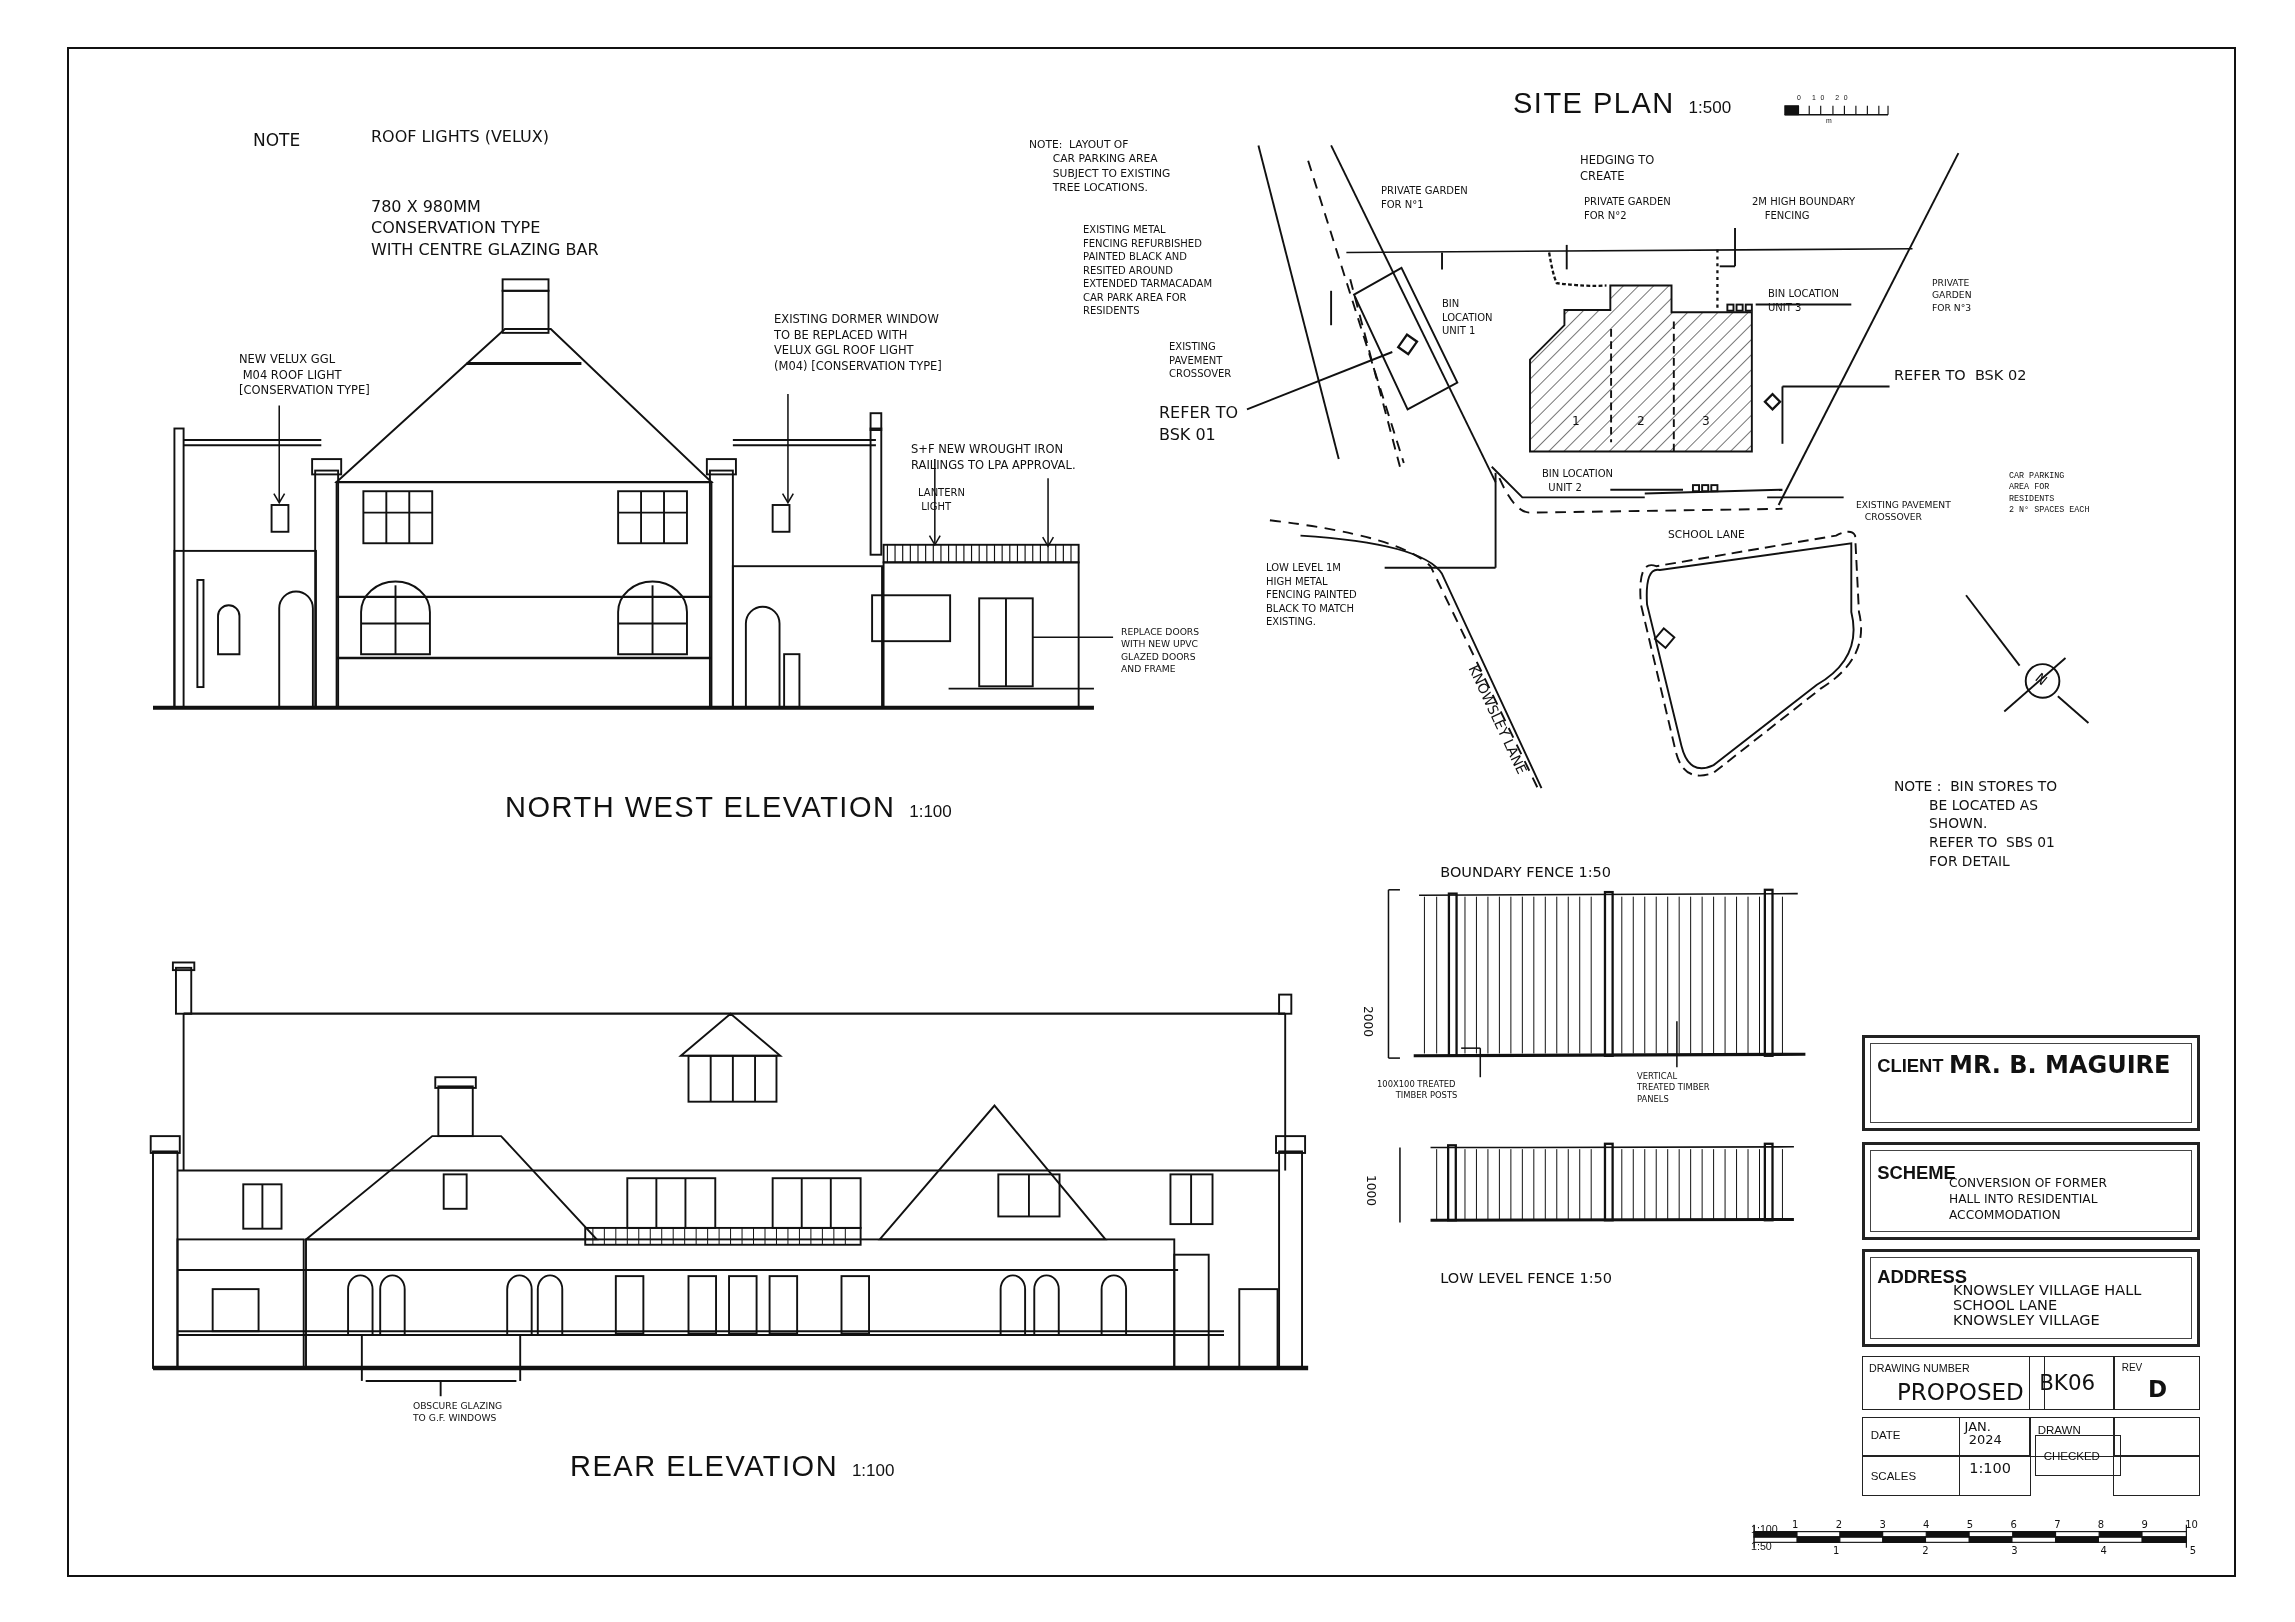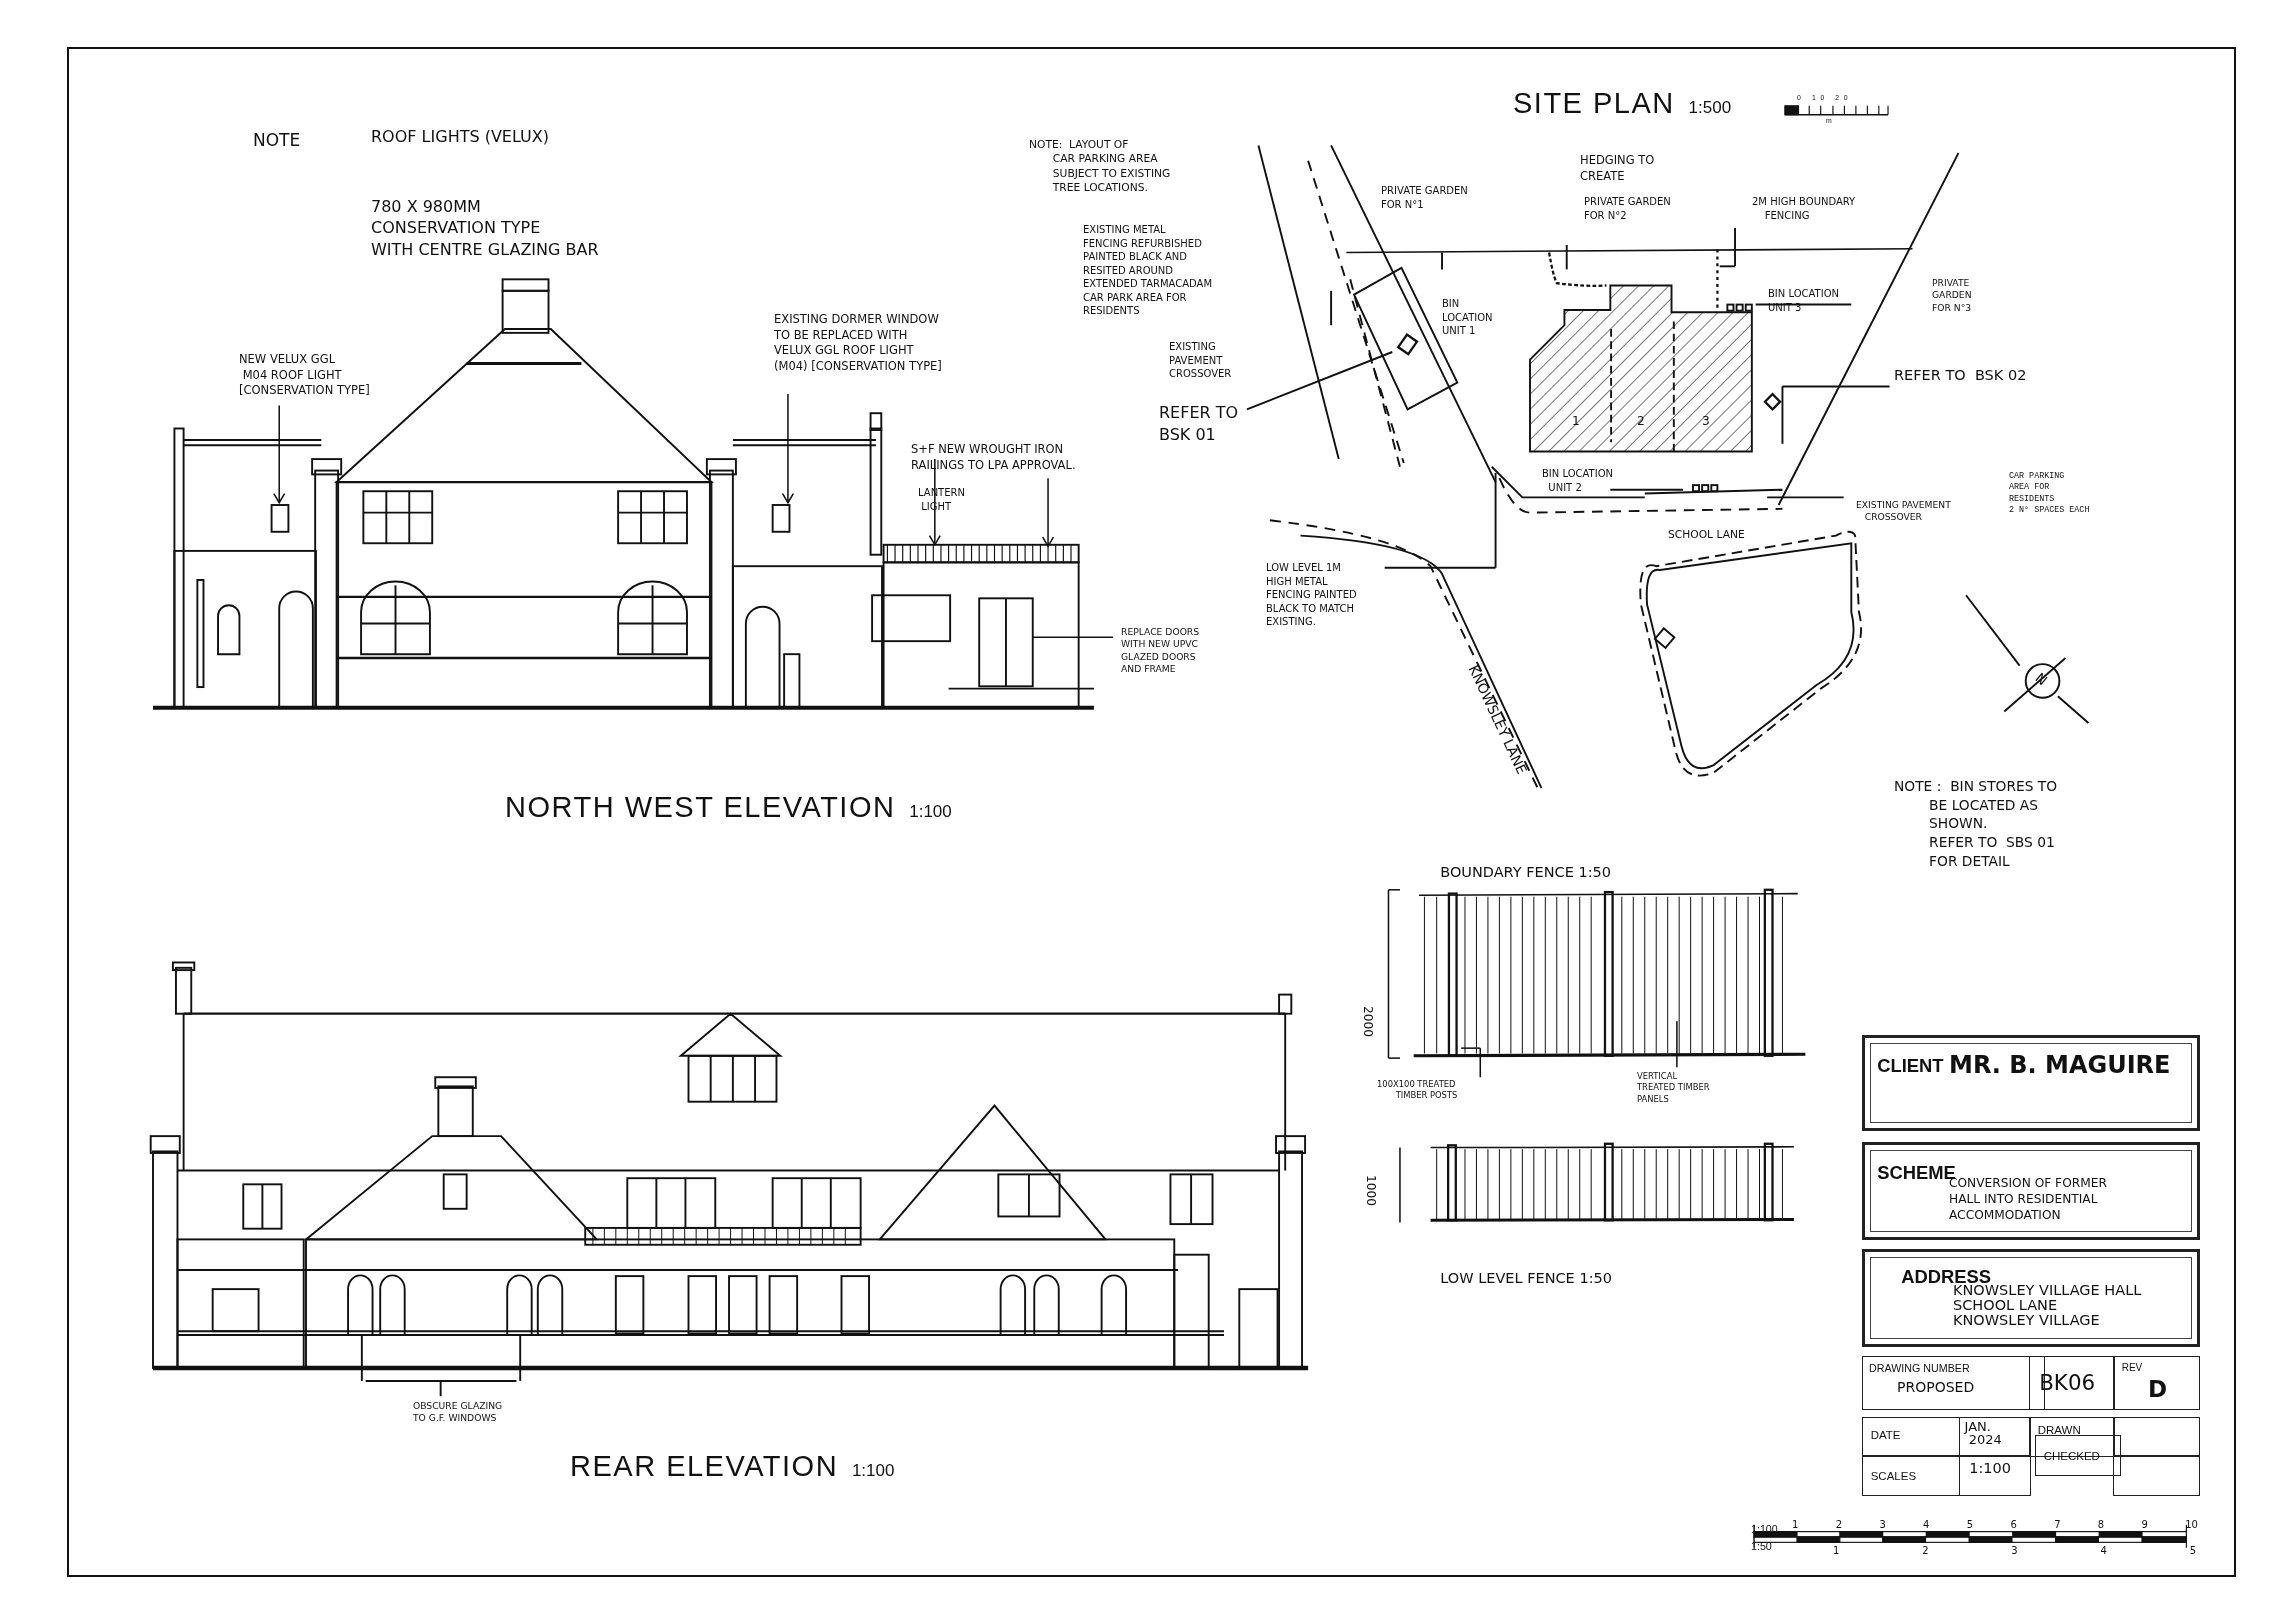--- a/index.html
+++ b/index.html
@@ -416,29 +416,29 @@
 </div>
 <div class="tb-box" style="left:1862px;top:1142px;width:338px;height:98px;">
   <div class="tb-inner"></div>
   <div class="tb-label" style="left:12.2px;top:17px;">SCHEME</div>
   <div class="tb-val" style="left:84px;top:31px;font-size:12.2px;">Conversion of former
 hall into residential
 accommodation</div>
 </div>
 <div class="tb-box" style="left:1862px;top:1249px;width:338px;height:98px;">
   <div class="tb-inner"></div>
-  <div class="tb-label" style="left:12.2px;top:13.8px;margin-left:24px;">ADDRESS</div>
+  <div class="tb-label" style="left:12.2px;top:13.8px;">ADDRESS</div>
   <div class="tb-val" style="left:88px;top:31px;font-size:14.5px;line-height:1.05;">Knowsley Village Hall
 School Lane
 Knowsley Village</div>
 </div>
 
 <div class="grid-cell" style="left:1862px;top:1356px;width:183px;height:54px;">
   <div class="small-lbl" style="left:6.1px;top:4.6px;font-size:10.7px;">DRAWING NUMBER</div>
-  <div class="tb-val" style="left:34px;top:21.4px;font-size:14px;">PROPOSED</div>
+  <div class="tb-val" style="left:34px;top:21.4px;font-size:23px;">PROPOSED</div>
 </div>
 <div class="grid-cell" style="left:2029px;top:1356px;width:86px;height:54px;">
   <div class="tb-val" style="left:9.2px;top:12.2px;font-size:21.4px;">BK06</div>
 </div>
 <div class="grid-cell" style="left:2113px;top:1356px;width:87px;height:54px;">
   <div class="small-lbl" style="left:7.7px;top:4.6px;font-size:10px;">REV</div>
   <div class="tb-val" style="left:34px;top:18.4px;font-size:23px;font-weight:bold;">D</div>
 </div>
 
 <div class="grid-cell" style="left:1862px;top:1417px;width:98px;height:40px;">

